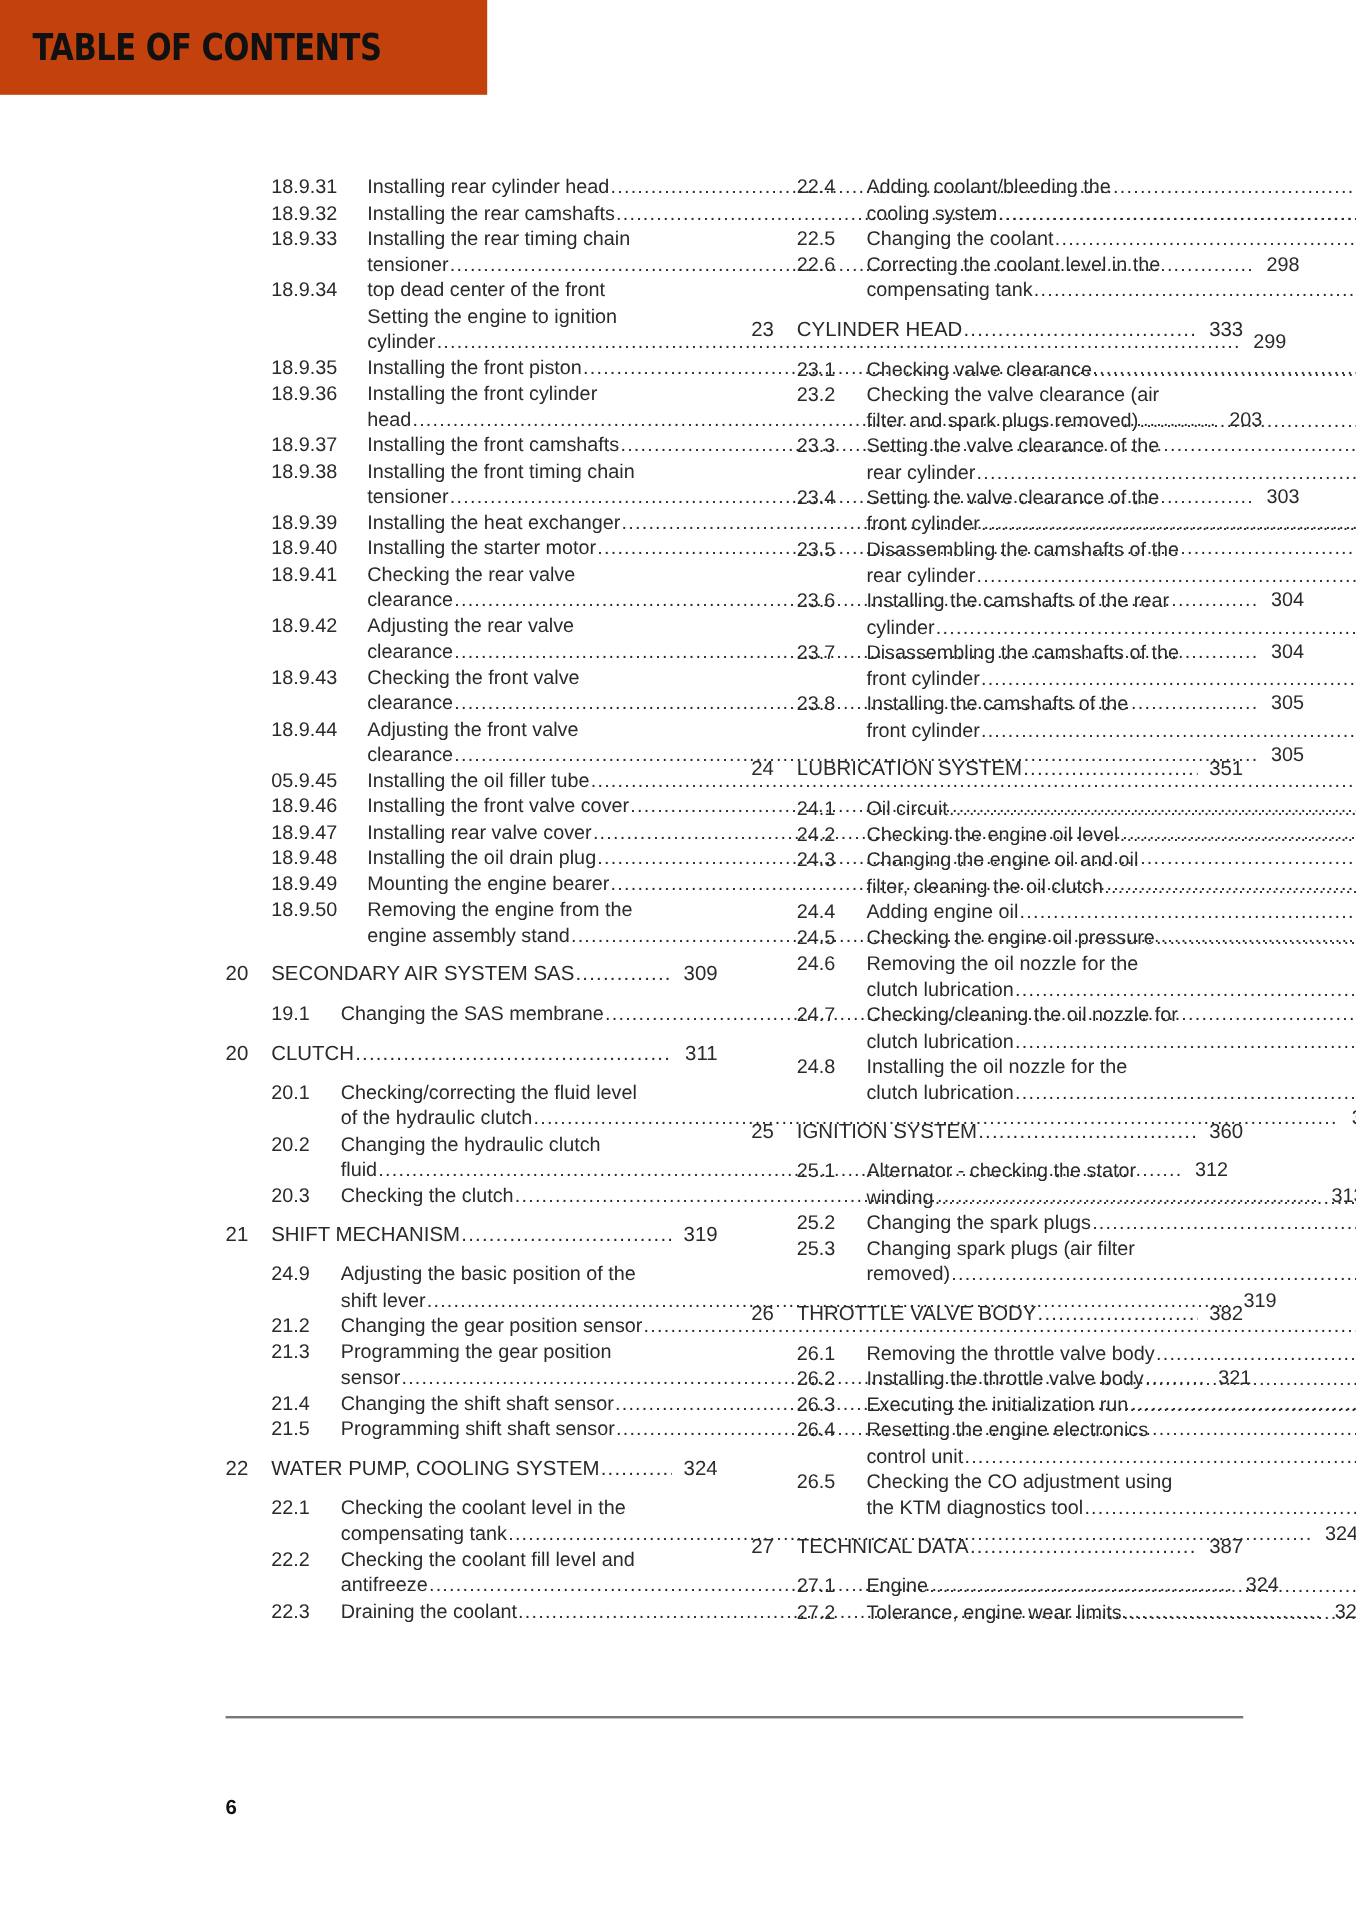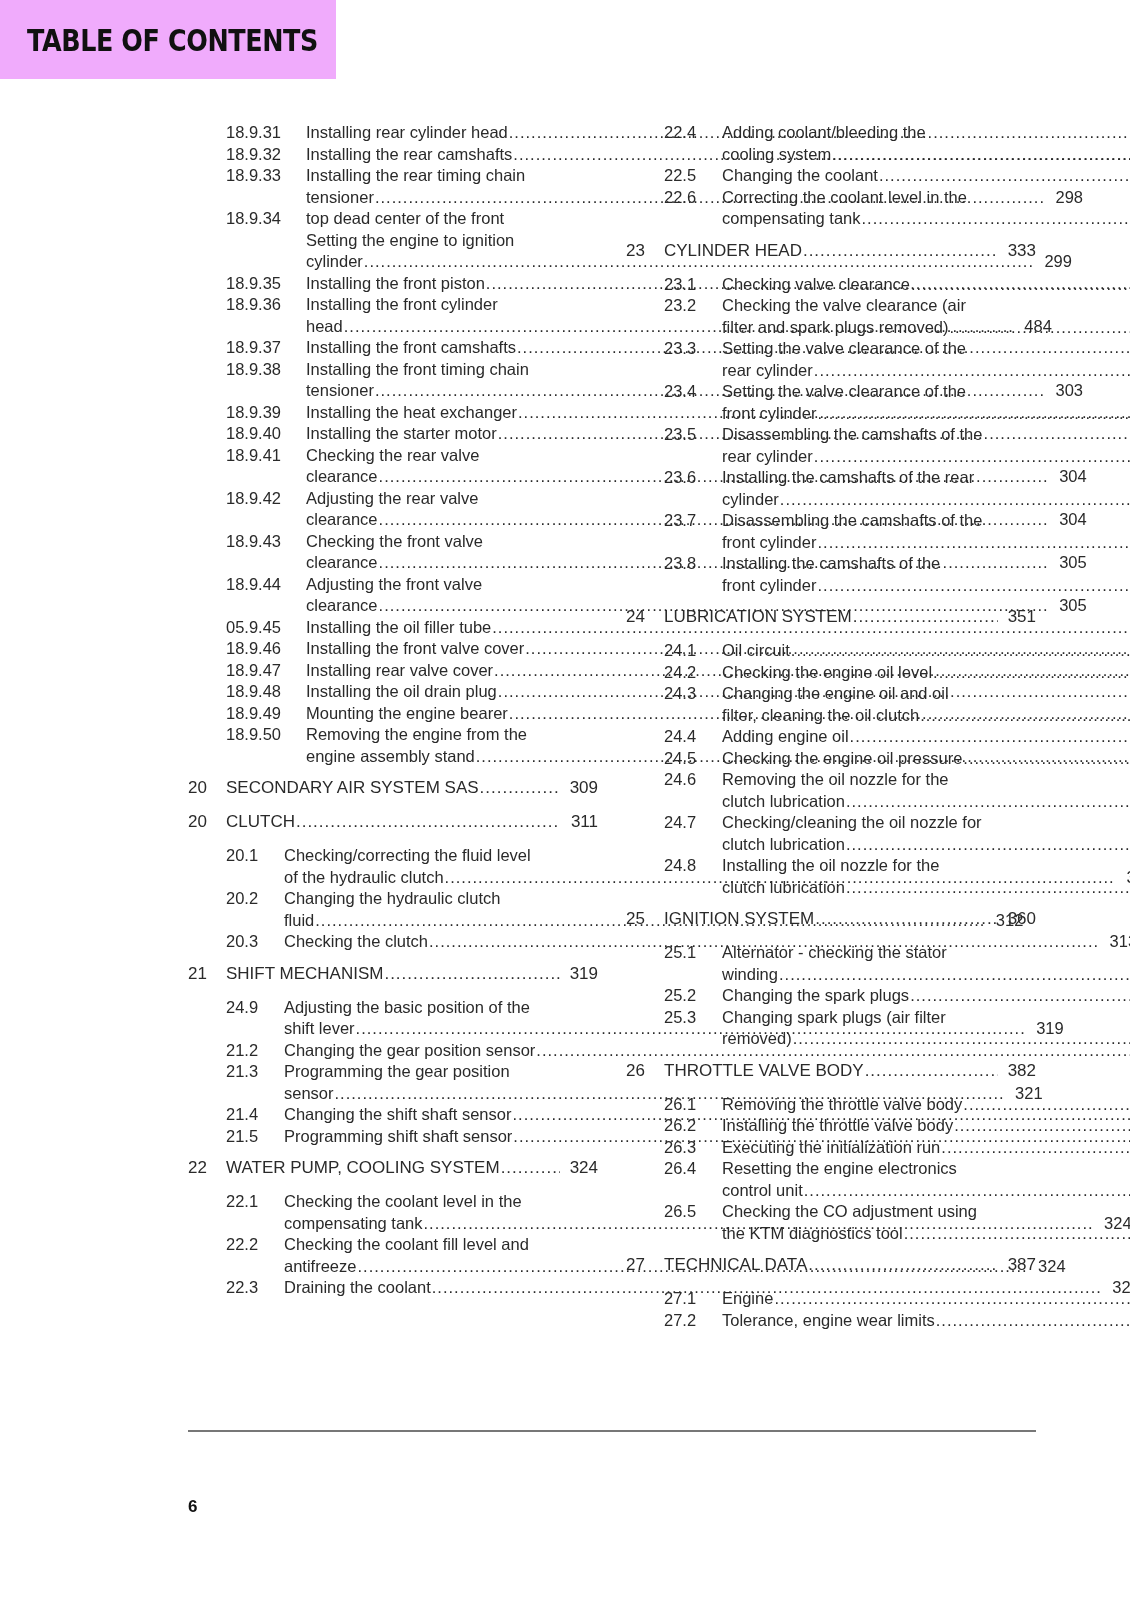--- a/index.html
+++ b/index.html
@@ -1,28 +1,28 @@
 <!DOCTYPE html>
 <html><head>
 <meta charset="utf-8">
 <style>
   html, body { margin:0; padding:0; }
   body {
     width:1130px; height:1600px; background:#ffffff; position:relative; overflow:hidden;
     font-family:"Liberation Sans", "DejaVu Sans", sans-serif; color:#2a2a2a;
   }
   .header-bar {
-    position:absolute; left:0; top:0; width:336px; height:79px; background:#f0abfc;
+    position:absolute; left:0; top:0; width:406px; height:79px; background:#c2410c;
   }
   .header-title {
     position:absolute; left:27px; top:22px; font-family:"DejaVu Sans", sans-serif;
     font-weight:bold; font-size:31px; letter-spacing:-0.5px; color:#111;
     transform:scaleX(0.82); transform-origin:left top; white-space:nowrap;
   }
-  .col { position:absolute; top:122px; }
+  .col { position:absolute; top:146px; }
   .col-left { left:188px; width:410px; }
   .col-right { left:626px; width:410px; }
   .chapter {
     display:flex; align-items:center; font-size:17px; line-height:22px;
     margin-top:10px; margin-bottom:12px;
   }
   .chapter:first-child { margin-top:0; }
   .chapter .num { width:38px; flex:none; }
   .entry { display:flex; align-items:flex-start; font-size:16.5px; line-height:21.5px; }
   .entry.lvl3 .num { width:80px; flex:none; margin-left:38px; }
@@ -101,21 +101,21 @@
         </div>
       </div>
     </div>
     <div class="entry lvl3">
       <span class="num">18.9.36</span>
       <div class="body">
         <div class="line">Installing the front cylinder</div>
         <div class="lastline">
           <span class="ttl">head</span>
           <span class="dots"></span>
-          <span class="page">484</span>
+          <span class="page">203</span>
         </div>
       </div>
     </div>
     <div class="entry lvl3">
       <span class="num">18.9.37</span>
       <div class="body">
         <div class="lastline">
           <span class="ttl">Installing the front camshafts</span>
           <span class="dots"></span>
         </div>
@@ -249,20 +249,29 @@
         </div>
       </div>
     </div>
     <div class="chapter">
       <span class="num">20</span>
       <span class="title-wrap">
         <span class="ttl">SECONDARY AIR SYSTEM SAS</span>
         <span class="dots"></span>
       </span>
       <span class="page">309</span>
+    </div>
+    <div class="entry lvl2">
+      <span class="num">19.1</span>
+      <div class="body">
+        <div class="lastline">
+          <span class="ttl">Changing the SAS membrane</span>
+          <span class="dots"></span>
+        </div>
+      </div>
     </div>
     <div class="chapter">
       <span class="num">20</span>
       <span class="title-wrap">
         <span class="ttl">CLUTCH</span>
         <span class="dots"></span>
       </span>
       <span class="page">311</span>
     </div>
     <div class="entry lvl2">

